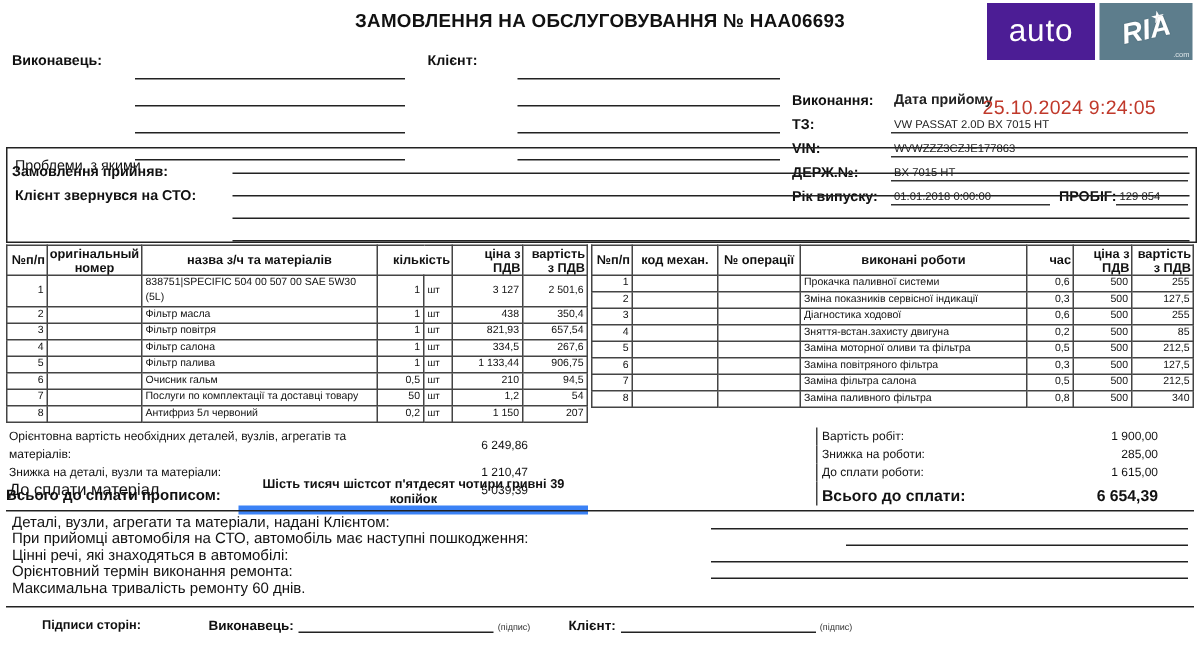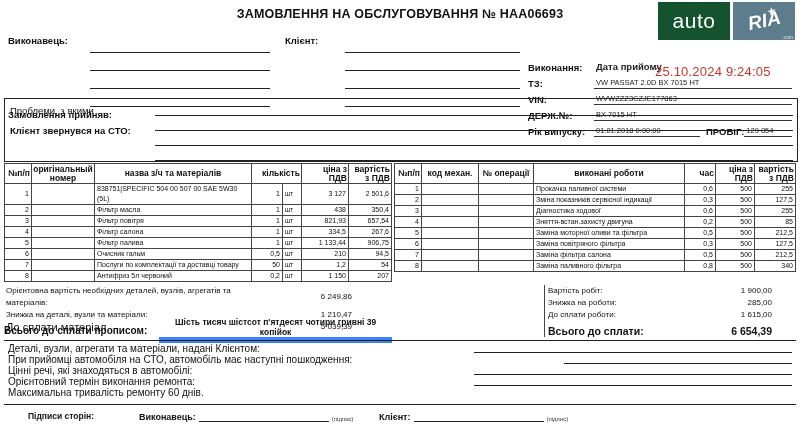--- a/index.html
+++ b/index.html
@@ -20,21 +20,21 @@
     font-weight:bold;
     letter-spacing:.2px;
     padding-top:7px;
     height:16px;
   }
 
   
   .wm{position:absolute;top:2px;display:flex;align-items:center;}
   .wm-auto{
     left:658px;width:72px;height:38px;
-    background:#14532d;
+    background:#4c1d95;
     display:flex;align-items:center;justify-content:center;
     font-size:21px;color:#fff;font-weight:normal;
     letter-spacing:.5px;
   }
   .wm-ria{
     left:733px;width:62px;height:38px;
     background:#5d7d8c;
     display:flex;align-items:center;justify-content:center;
     position:absolute;top:2px;
     overflow:hidden;

